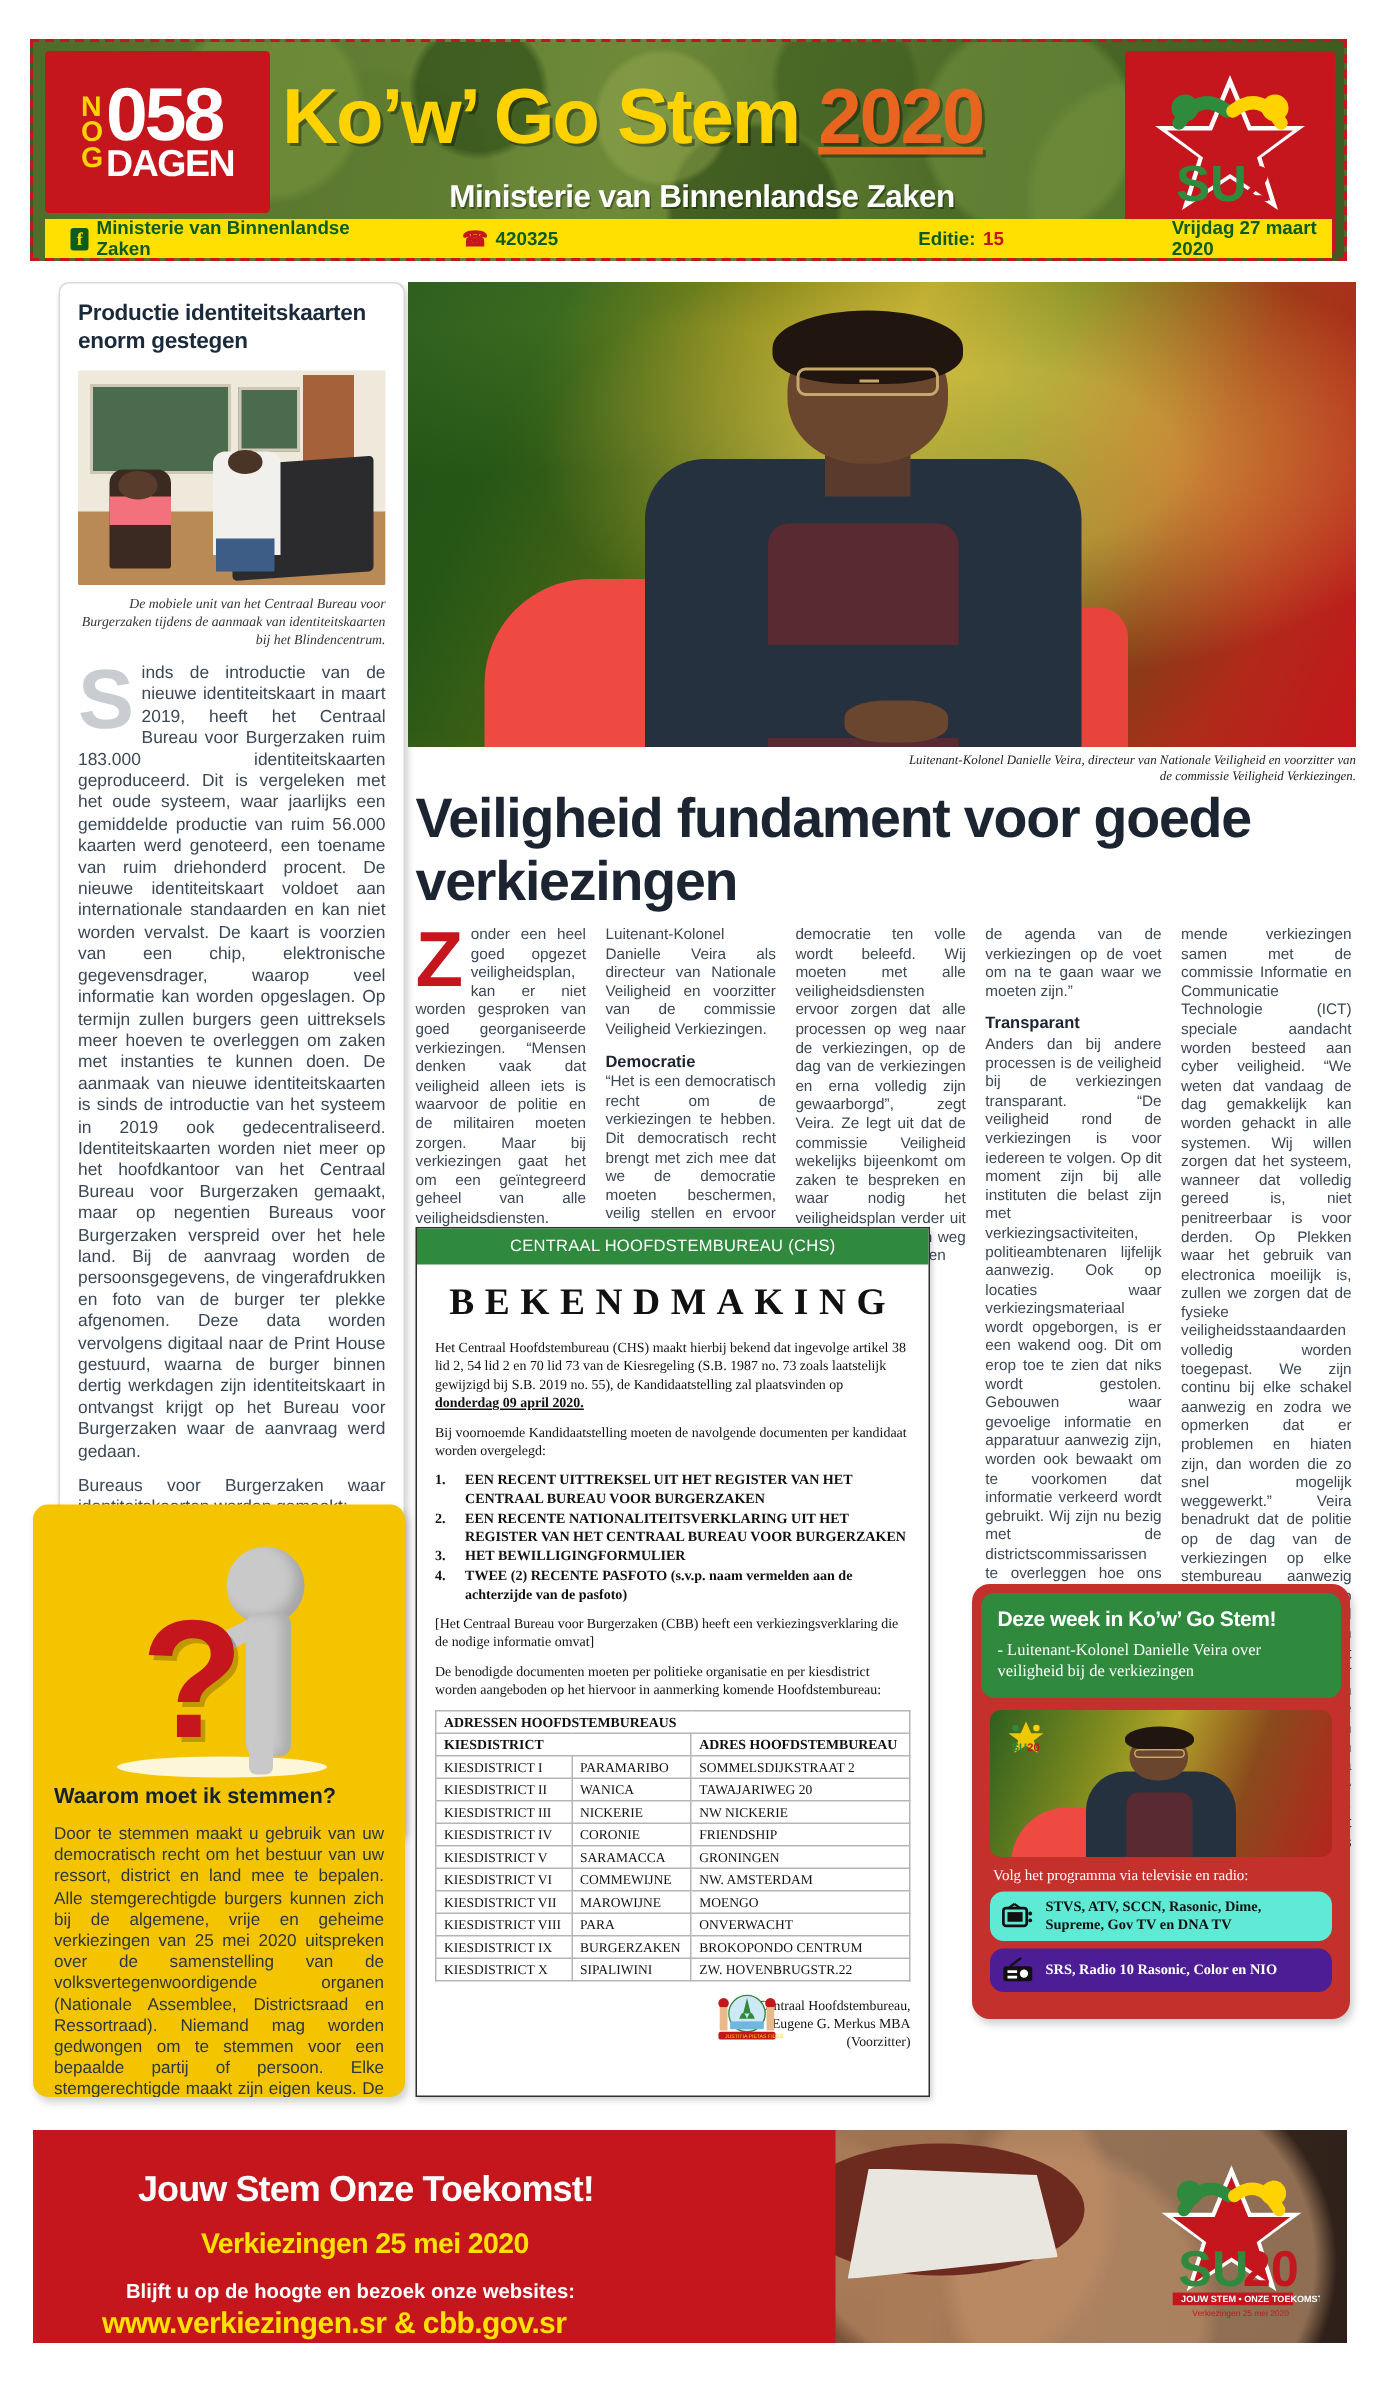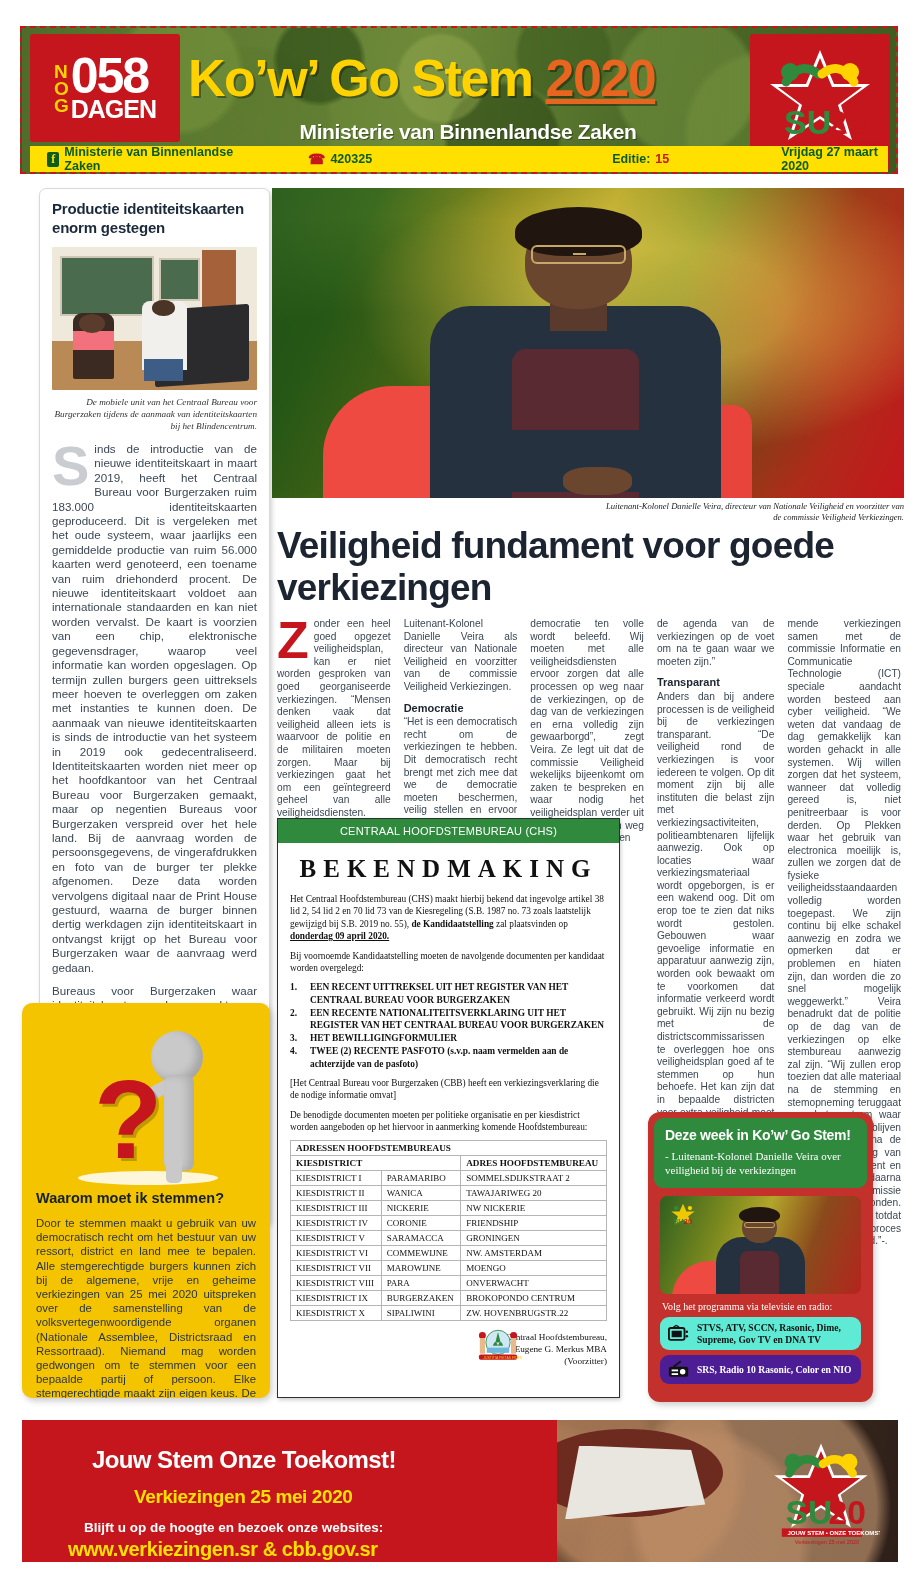--- a/index.html
+++ b/index.html
@@ -180,34 +180,34 @@
     position:absolute; left:277px; top:818px; width:343px; height:580px;
     background:#fff; border:1px solid #2f2f2f; padding:0;
     box-shadow: 1px 2px 4px rgba(0,0,0,.2);
     font-family:"Liberation Serif", serif;
   }
   .bkm-bar { background:#2f8a3e; color:#fff; text-align:center; font-weight:normal;
              font-size:11px; padding:6px 0; letter-spacing:.2px; font-family:"Liberation Sans",sans-serif;}
   .bkm-title { text-align:center; font-size:25px; font-weight:bold; letter-spacing:7px;
                padding:12px 0 10px; color:#111; }
   .bkm-p { font-size:9.3px; line-height:12.4px; color:#111; padding:0 12px; margin-bottom:7px; text-align:left;}
-  .bkm-p b { font-weight:bold; }
+  .bkm-p b { font-weight:normal; }
   .bkm-p u { text-decoration:underline; font-weight:bold; }
   .bkm-ol { padding:0 12px 0 12px; margin-bottom:7px; }
   .bkm-li { display:flex; gap:7px; font-size:9.4px; line-height:12.2px; font-weight:bold; margin-bottom:1px; color:#111;}
   .bkm-li .n { width:13px; flex:none; }
   .tbl { margin:4px 12px 0; border:1px solid #9a9a9a; border-collapse:collapse; width:calc(100% - 24px); }
   .tbl td { border:1px solid #b5b5b5; padding:2px 5px; font-size:9px; color:#111; }
   .tbl .hdr td { font-weight:bold; font-size:9.2px; }
   .sig { padding:10px 12px 0; font-size:9.2px; line-height:12px; color:#111; position:relative;text-align:right; }
   .coat { position:absolute; right:95px; top:2px; width:52px; height:44px; }
 
   
   .dw {
-    position:absolute; left:648px; top:1112px; width:225px; height:290px;
+    position:absolute; left:648px; top:1056px; width:252px; height:290px;
     background:#c4302b; border-radius:12px; padding:6px; box-shadow:2px 3px 6px rgba(0,0,0,.2);
   }
   .dw-top { background:#2f8a3e; border-radius:9px; padding:9px 11px 11px; }
   .dw-h { color:#fff; font-weight:bold; font-size:14px; letter-spacing:-.3px; }
   .dw-sub { margin-top:7px; color:#fff; font-family:"Liberation Serif",serif; font-size:11px; line-height:13.5px;}
   .dw-img { margin:8px 6px 0; height:98px; border-radius:7px; overflow:hidden; position:relative;
             background: linear-gradient(110deg,#2e5f1f 0%, #7d8a1e 30%, #b3a52a 48%, #8a4a1c 72%, #b4251d 100%); }
   .dwi-chair{ position:absolute; left:6%; bottom:-12%; width:58%; height:46%; background:#ee4a42; border-radius:40px 40px 8px 8px;}
   .dwi-body { position:absolute; left:28%; bottom:0; width:44%; height:58%; background:#26313f; border-radius:26px 26px 0 0;}
   .dwi-shirt{ position:absolute; left:40%; bottom:0; width:19%; height:44%; background:#5a2a33; border-radius:8px 8px 0 0;}

